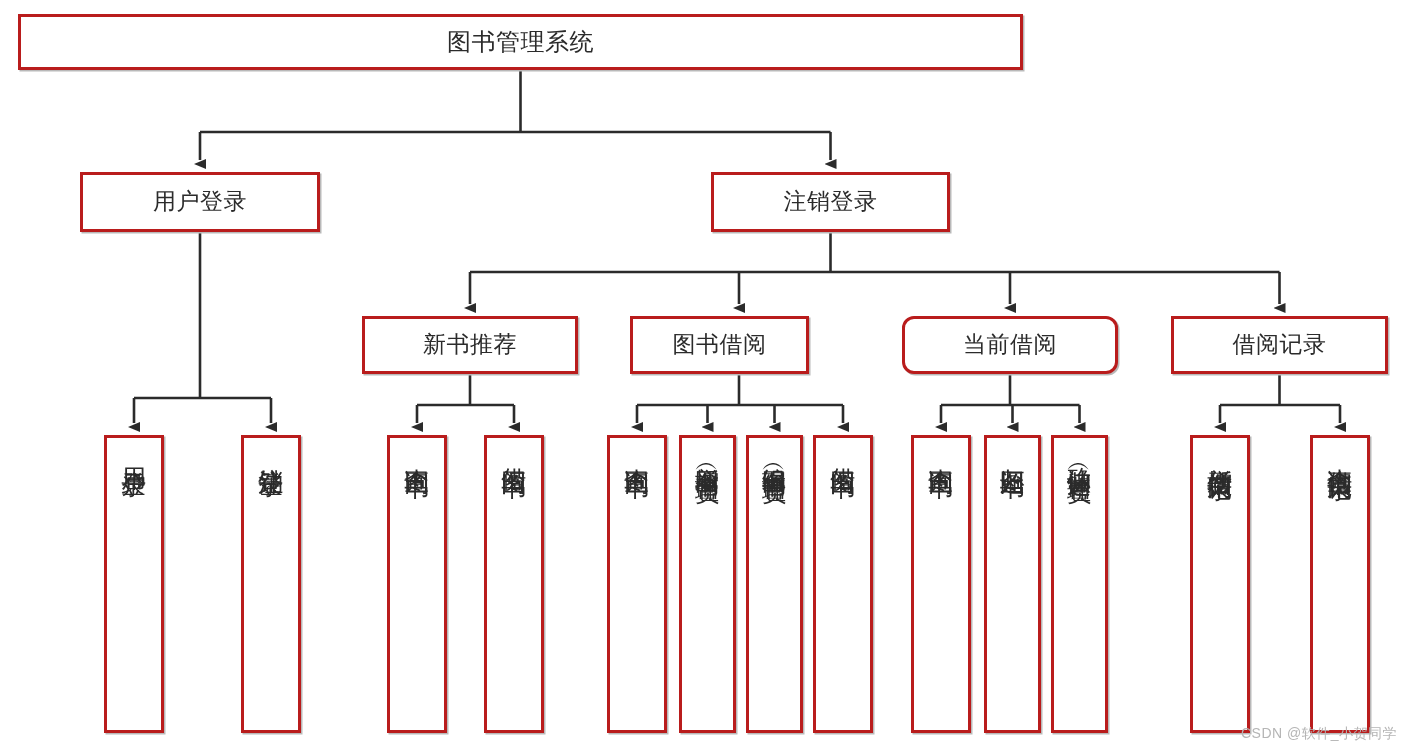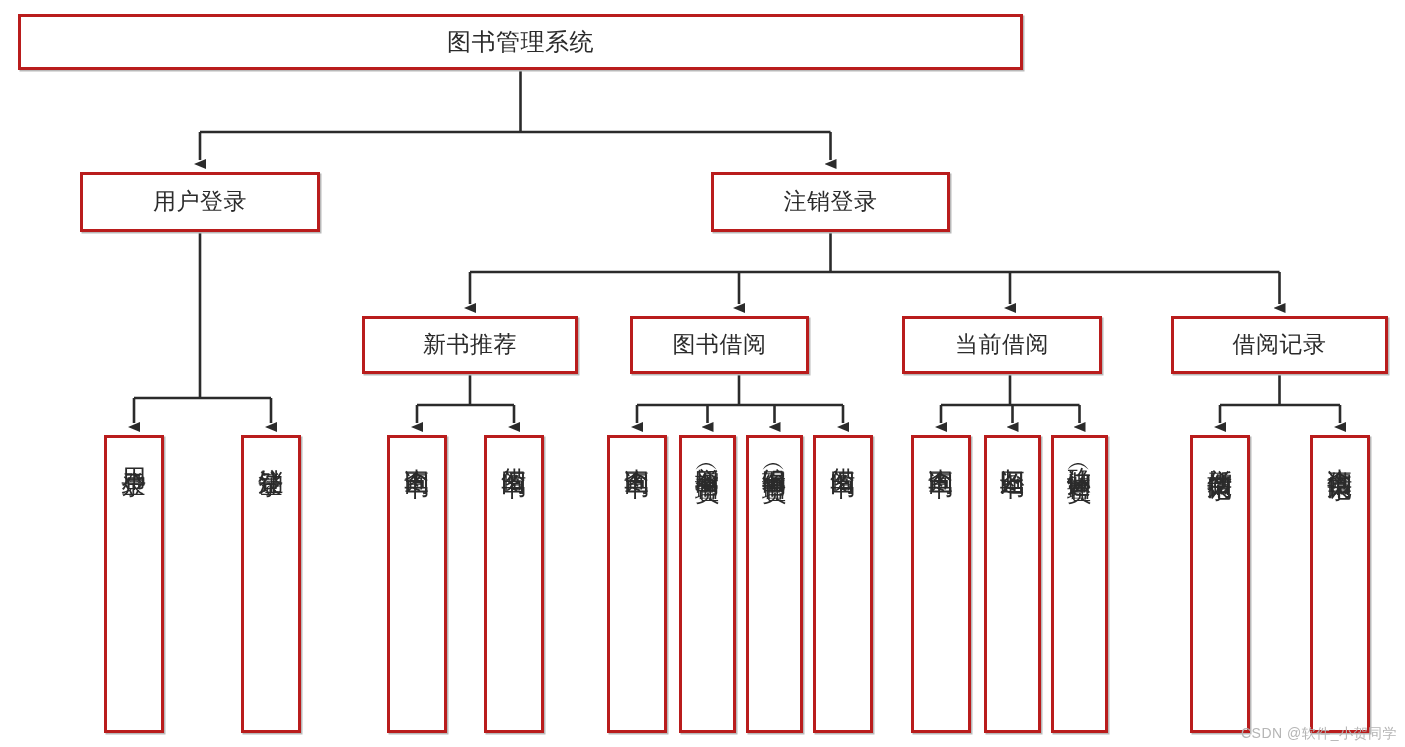--- a/index.html
+++ b/index.html
@@ -131,21 +131,21 @@
       </div>
       <div class="node horiz" style="left: 711px; top: 172px; width: 239px; height: 60px;">
         <span class="lbl">注销登录</span>
       </div>
       <div class="node horiz" style="left: 362px; top: 316px; width: 216px; height: 58px;">
         <span class="lbl">新书推荐</span>
       </div>
       <div class="node horiz" style="left: 630px; top: 316px; width: 179px; height: 58px;">
         <span class="lbl">图书借阅</span>
       </div>
-      <div class="node horiz" style="left: 902px; top: 316px; width: 200px; height: 58px;">
+      <div class="node horiz" style="left: 902px; top: 316px; width: 216px; height: 58px; border-radius: 12px;">
         <span class="lbl">当前借阅</span>
       </div>
       <div class="node horiz" style="left: 1171px; top: 316px; width: 217px; height: 58px;">
         <span class="lbl">借阅记录</span>
       </div>
       <div class="node vert" style="left: 104px; top: 435px; width: 60px; height: 298px;">
         <span class="lbl">用户登录</span>
       </div>
       <div class="node vert" style="left: 241px; top: 435px; width: 60px; height: 298px;">
         <span class="lbl">注销登录</span>

